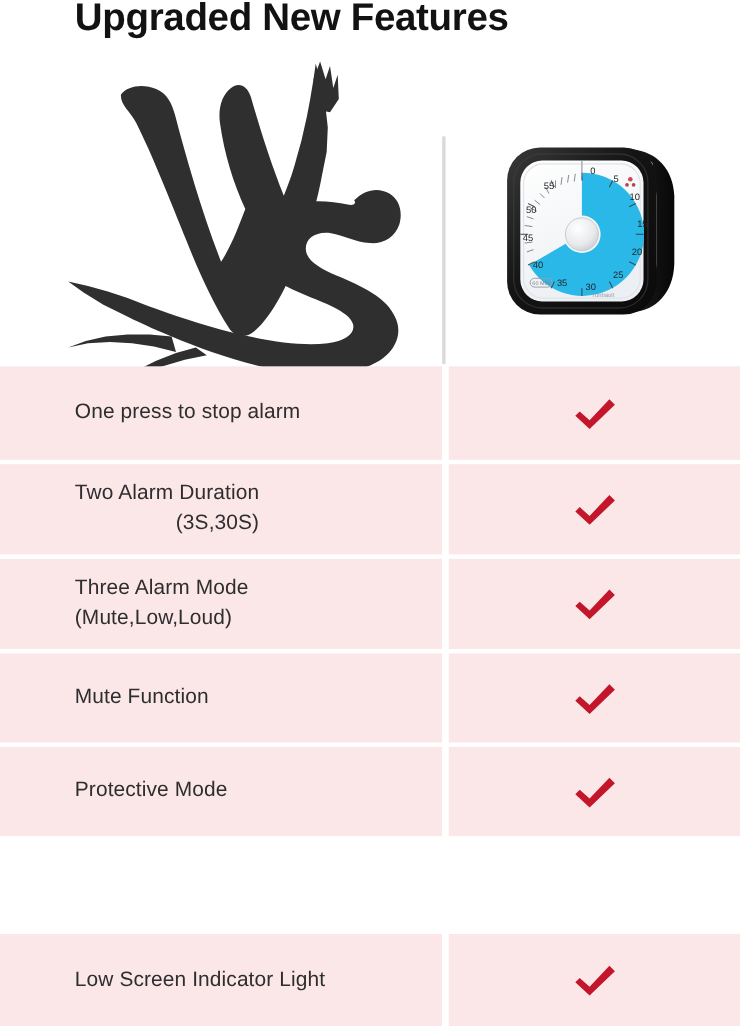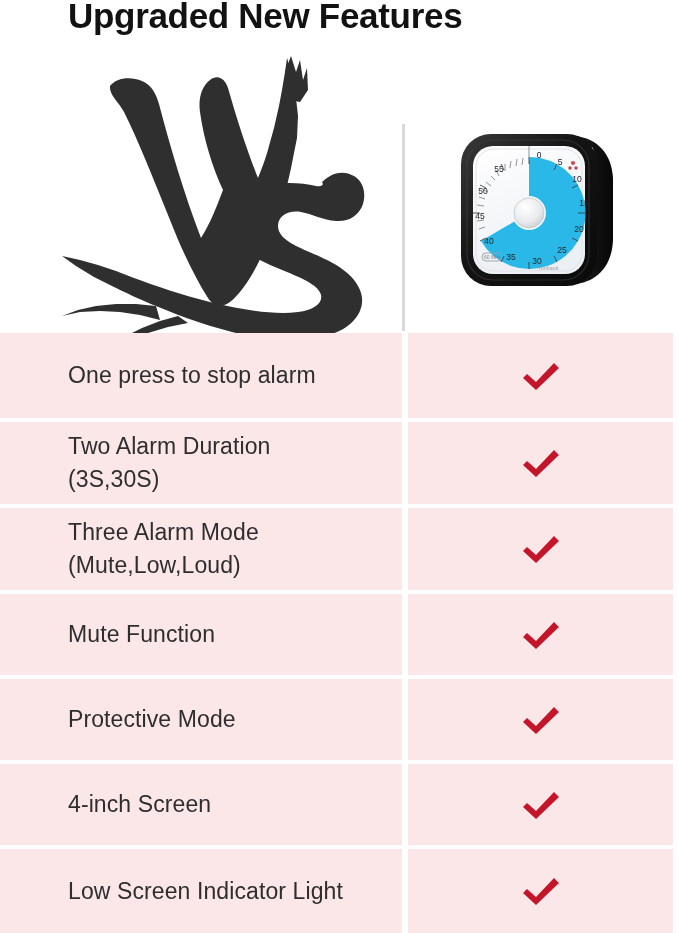--- a/index.html
+++ b/index.html
@@ -92,21 +92,21 @@
     width: 265px;
     background: #fbe6e8;
     display: flex;
     align-items: center;
     justify-content: center;
   }
   .cell-edge { width: 6px; background: #ffffff; }
 
   .label-text {
     font-family: "Liberation Sans", sans-serif;
-    font-size: 23px;
+    font-size: 19px;
     font-weight: 400;
     line-height: 1.42;
     color: #2e2e2e;
     letter-spacing: 0.1px;
     white-space: pre-line;
   }
 
   .check-mark { width: 42px; height: 34px; display: block; }
 
   
@@ -282,21 +282,21 @@
     <div class="cell-gap" style="height:85px;"></div>
     <div class="cell-check" style="height:85px;">
       <svg class="check-mark" viewBox="0 0 42 34" aria-hidden="true">
         <path d="M3 19 L7 15 L16 23 L34 4 L39 9 L16 31 Z" fill="#c4162b"></path>
       </svg>
     </div>
     <div class="cell-edge" style="height:85px;"></div>
   </div>
 
   <div class="row" style="top:89px; height:82px;">
-    <div class="cell-label" style="height:82px;">
+    <div class="cell-label" style="height:82px;text-align:right;">
       <span class="label-text">Two Alarm Duration
 (3S,30S)</span>
     </div>
     <div class="cell-gap" style="height:82px;"></div>
     <div class="cell-check" style="height:82px;">
       <svg class="check-mark" viewBox="0 0 42 34" aria-hidden="true">
         <path d="M3 19 L7 15 L16 23 L34 4 L39 9 L16 31 Z" fill="#c4162b"></path>
       </svg>
     </div>
     <div class="cell-edge" style="height:82px;"></div>
@@ -335,32 +335,20 @@
     </div>
     <div class="cell-gap" style="height:81px;"></div>
     <div class="cell-check" style="height:81px;">
       <svg class="check-mark" viewBox="0 0 42 34" aria-hidden="true">
         <path d="M3 19 L7 15 L16 23 L34 4 L39 9 L16 31 Z" fill="#c4162b"></path>
       </svg>
     </div>
     <div class="cell-edge" style="height:81px;"></div>
   </div>
 
-  <div class="row" style="top:431px; height:81px;">
-    <div class="cell-label" style="height:81px;">
-      <span class="label-text">4-inch Screen</span>
-    </div>
-    <div class="cell-gap" style="height:81px;"></div>
-    <div class="cell-check" style="height:81px;">
-      <svg class="check-mark" viewBox="0 0 42 34" aria-hidden="true">
-        <path d="M3 19 L7 15 L16 23 L34 4 L39 9 L16 31 Z" fill="#c4162b"></path>
-      </svg>
-    </div>
-    <div class="cell-edge" style="height:81px;"></div>
-  </div>
 
   <div class="row" style="top:516px; height:84px;">
     <div class="cell-label" style="height:84px;">
       <span class="label-text">Low Screen Indicator Light</span>
     </div>
     <div class="cell-gap" style="height:84px;"></div>
     <div class="cell-check" style="height:84px;">
       <svg class="check-mark" viewBox="0 0 42 34" aria-hidden="true">
         <path d="M3 19 L7 15 L16 23 L34 4 L39 9 L16 31 Z" fill="#c4162b"></path>
       </svg>

